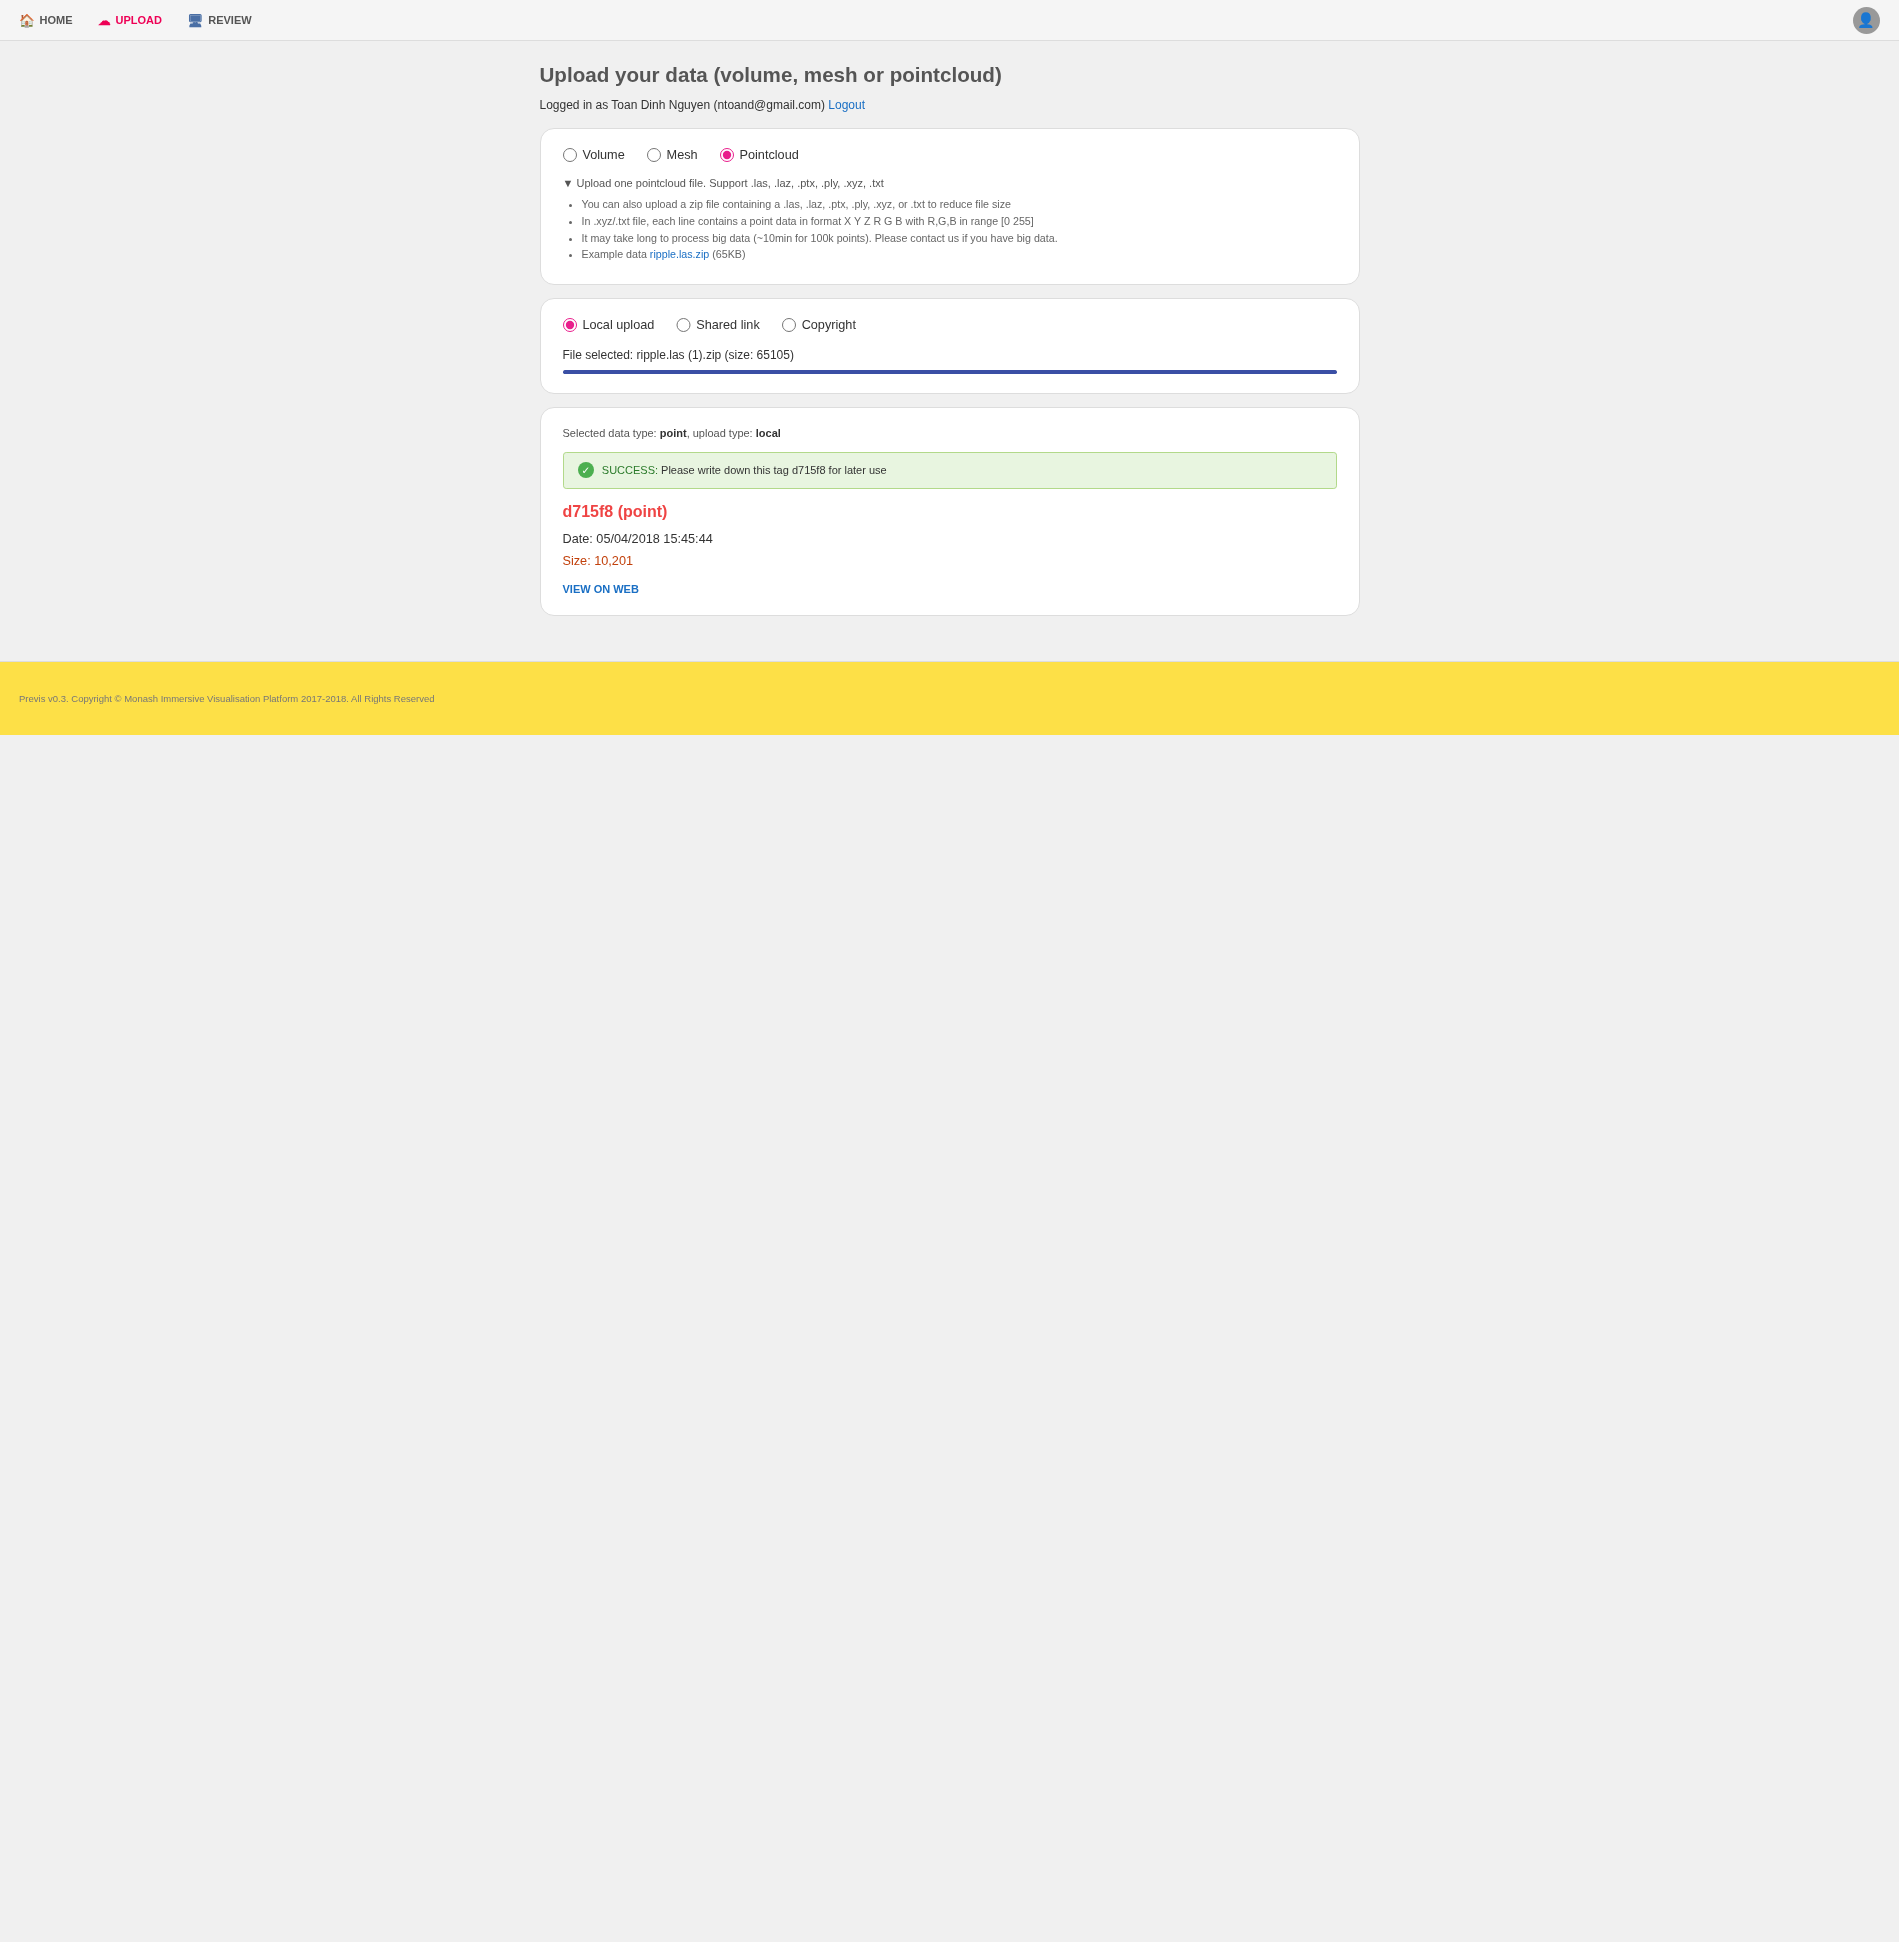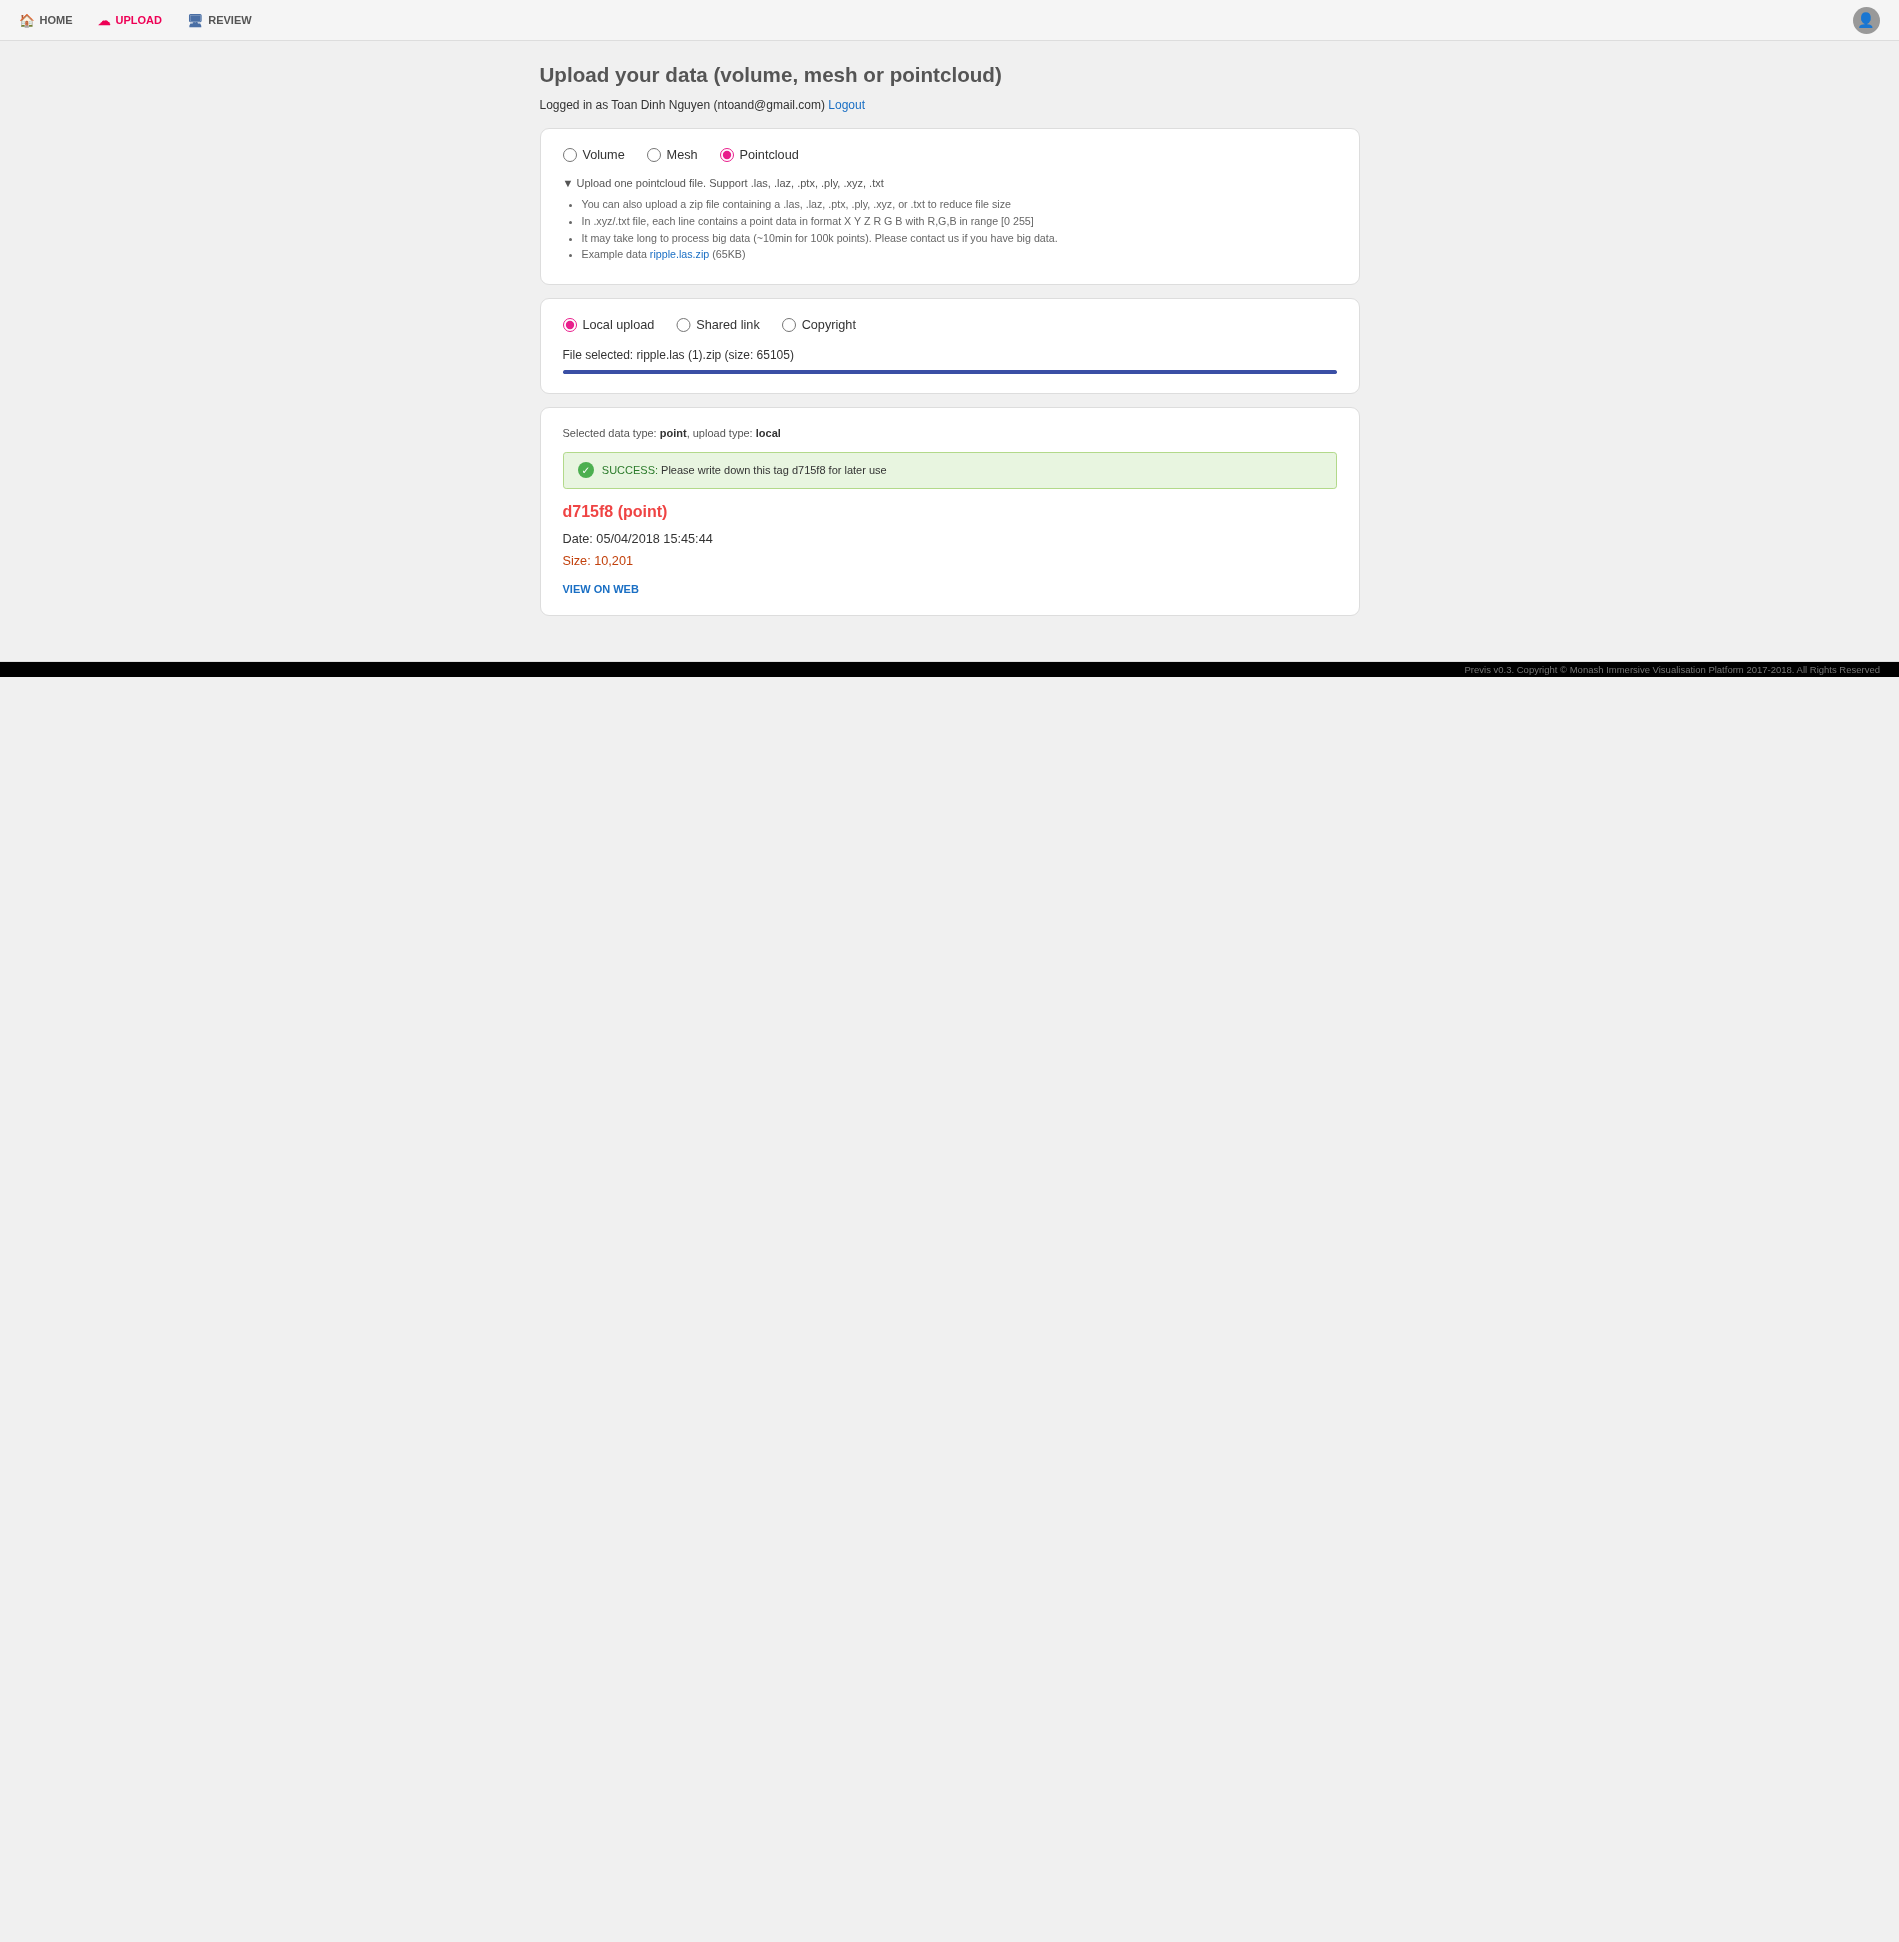--- a/index.html
+++ b/index.html
@@ -49,21 +49,21 @@
       font-size: 12px;
       color: #333;
       margin-bottom: 16px;
     }
     .logout-link { color: #1a6fc4; text-decoration: none; cursor: pointer; }
 
     
     .card {
       background: #fff;
       border: 0.8px solid #ddd;
-      border-radius: 9px;
+      border-radius: 14px;
       padding: 19px 22px;
       margin-bottom: 12.7px;
     }
 
     
     .radio-group {
       display: flex; align-items: center; gap: 22px;
       margin-bottom: 14.3px;
     }
     .radio-label {
@@ -173,24 +173,24 @@
       font-size: 11px;
       font-weight: bold;
       color: #1a6fc4;
       text-decoration: none;
       text-transform: uppercase;
       cursor: pointer;
     }
 
     
     .footer {
-      background: #000000;
+      background: #fde047;
       border-top: 0.8px solid #ddd;
-      text-align: right;
-      padding: 2px 19px;
+      text-align: left;
+      padding: 31px 19px;
       font-size: 9.5px;
       color: #777;
     }
   </style>
 </head>
 <body>
 
 <nav class="navbar">
   <div class="nav-items">
     <a class="nav-item">

